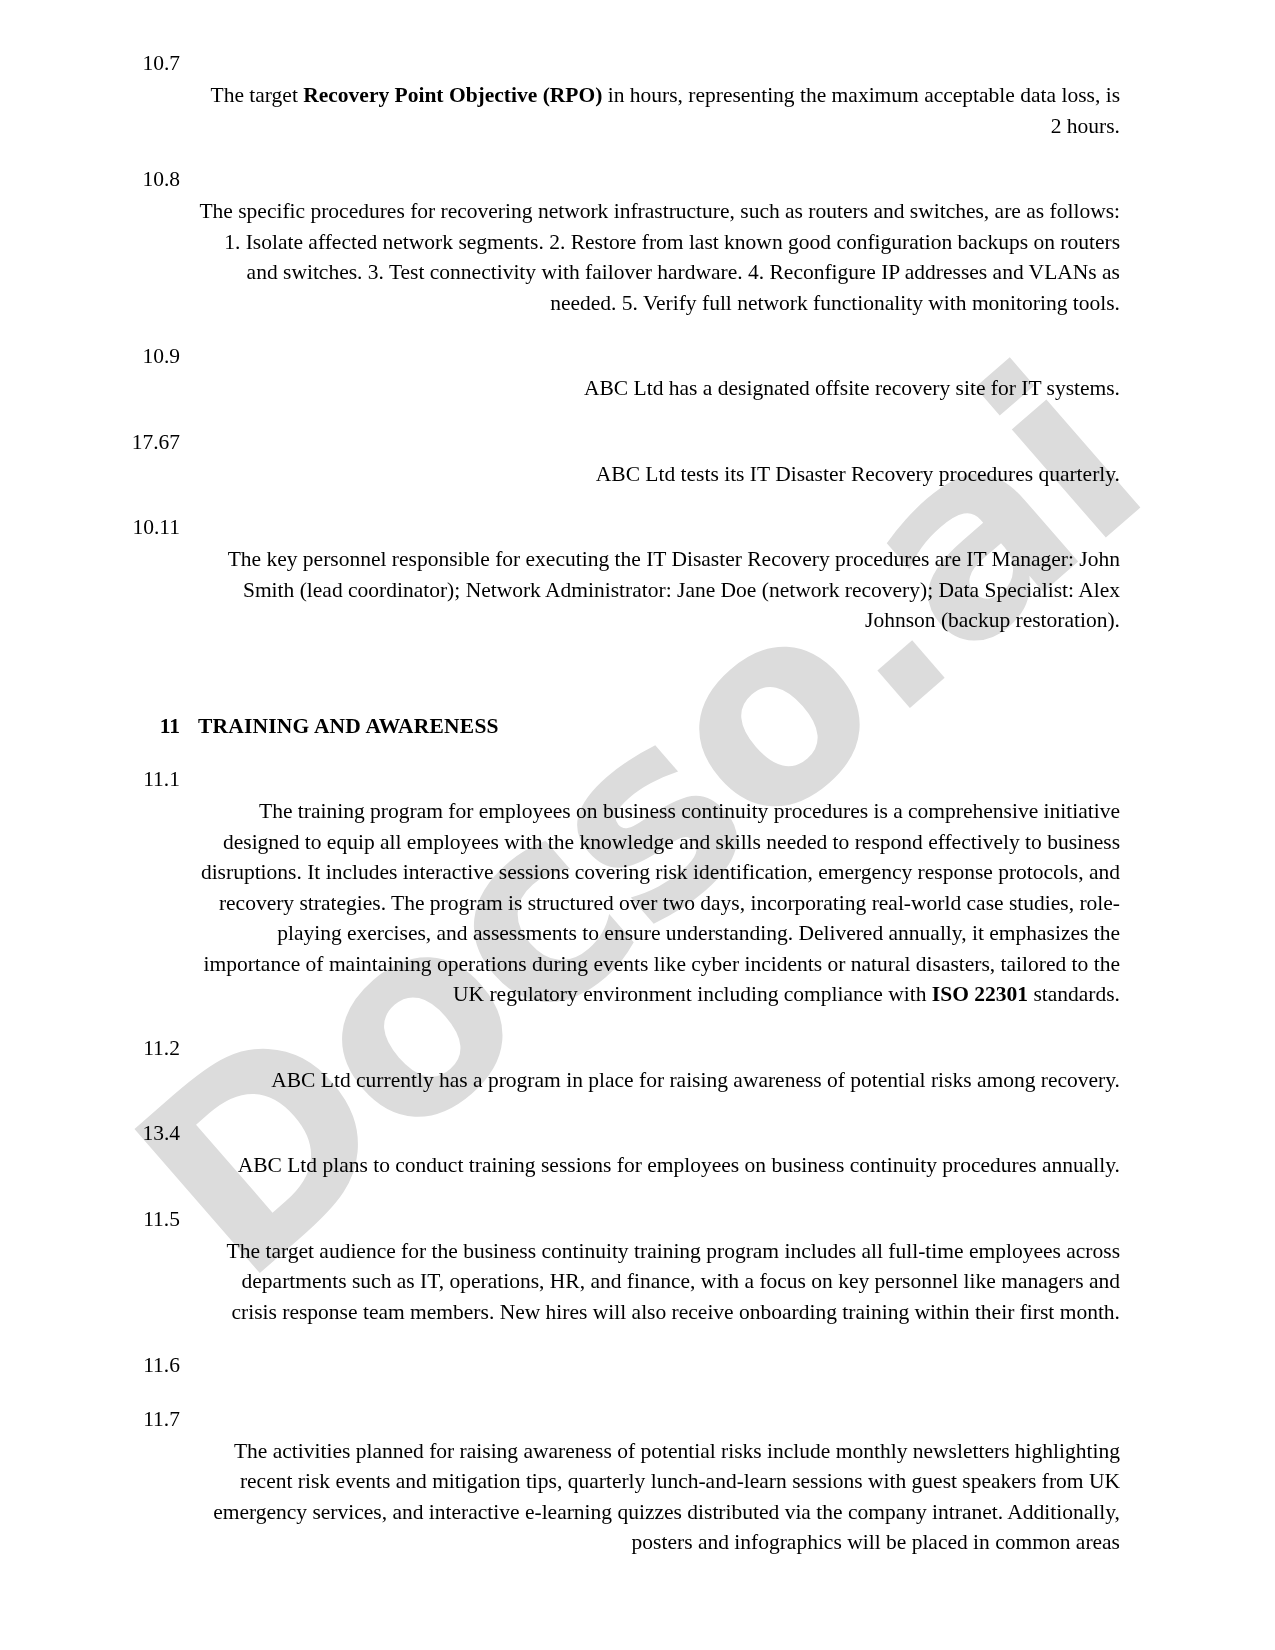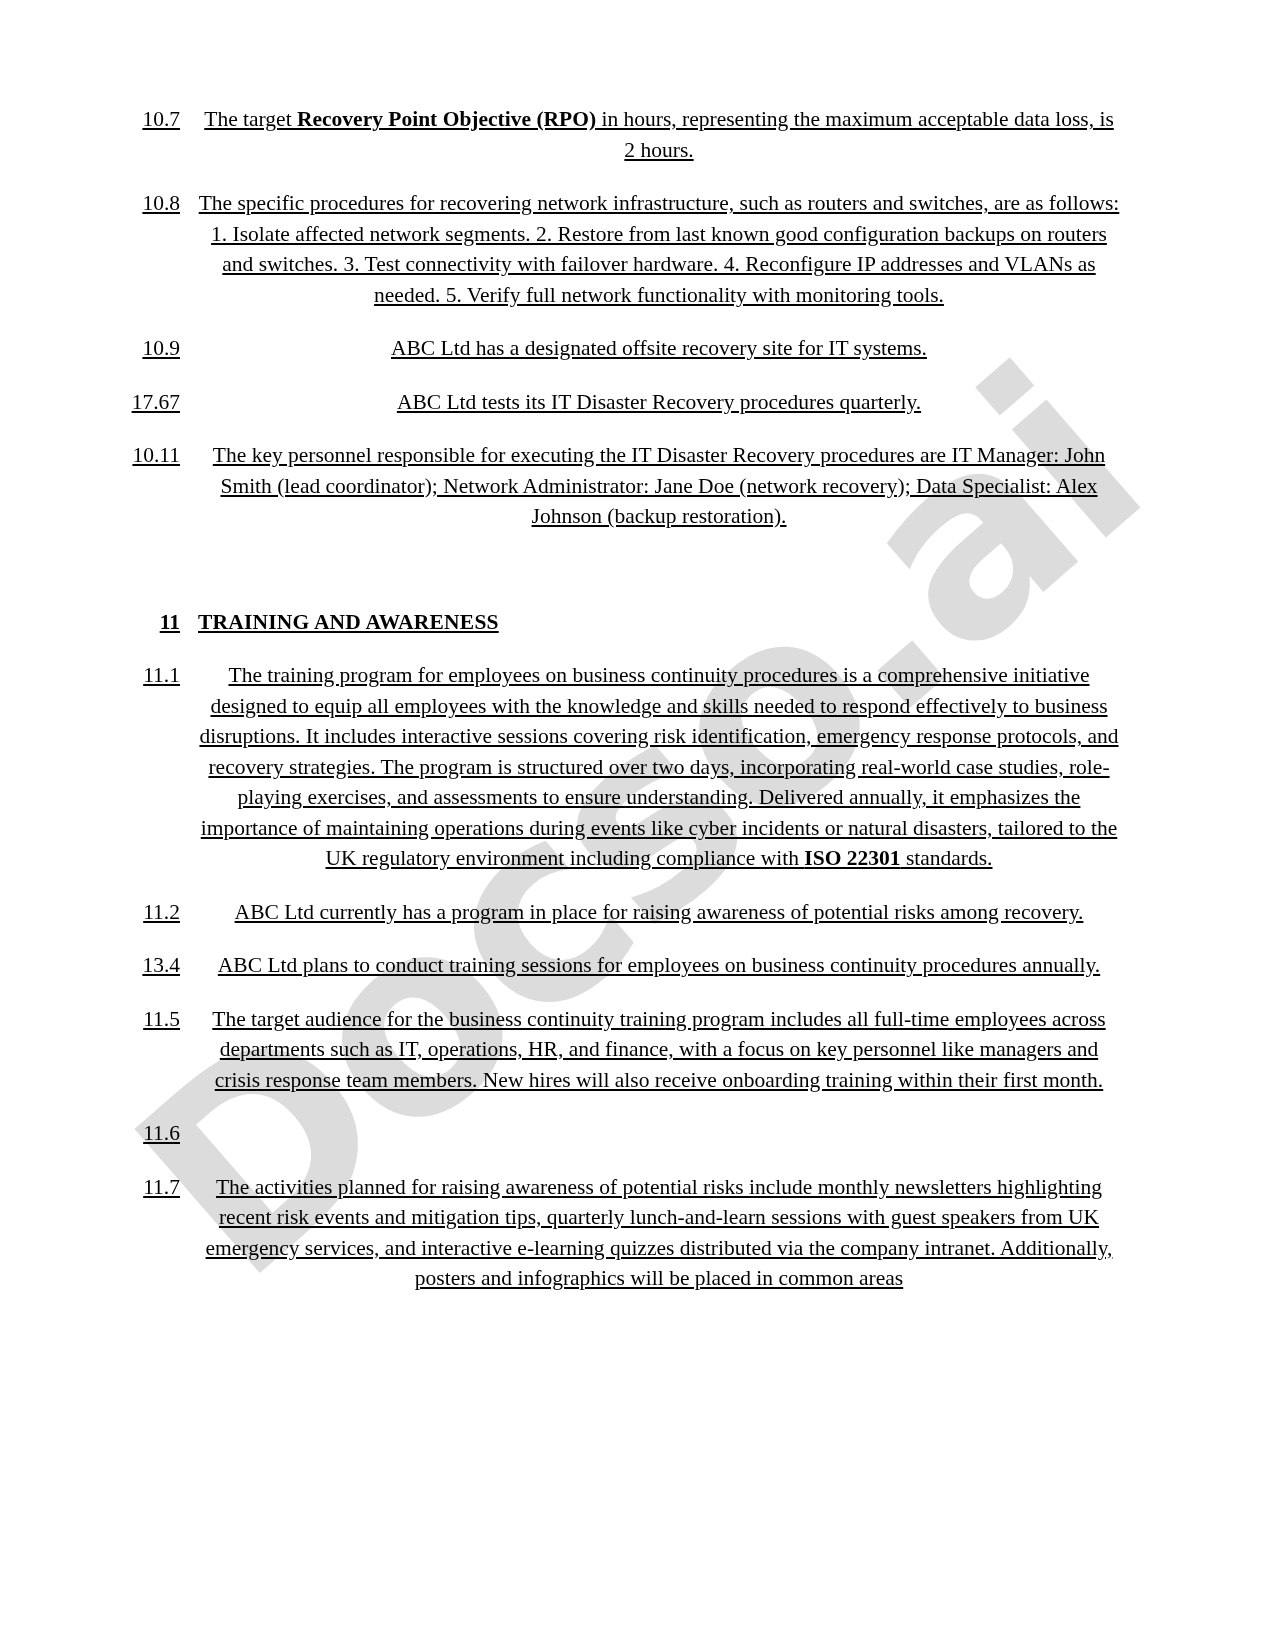--- a/index.html
+++ b/index.html
@@ -42,22 +42,21 @@
     line-height: 1;
   }
 
   
   .content {
     position: absolute;
     left: 0;
     top: 0;
     width: 1275px;
     z-index: 1;
-    padding-top: 104px;
-    text-decoration: underline;
+    padding-top: 48px;
   }
 
   
   .clause {
     display: grid;
     grid-template-columns: 74px 922px;
     column-gap: 18px;
     margin: 0 0 23px 0;
     padding: 0 0 0 106px;
   }
@@ -65,22 +64,23 @@
   .clause-number {
     text-align: right;
     font-size: 21.5px;
     line-height: 30.5px;
     white-space: nowrap;
   }
 
   .clause-body {
     font-size: 21.5px;
     line-height: 30.5px;
-    text-align: center;
+    text-align: right;
     hyphens: none;
+    margin-top: 32px;
   }
 
   .clause-body b {
     font-weight: 700;
   }
 
   
   .section-heading {
     display: grid;
     grid-template-columns: 74px 922px;

